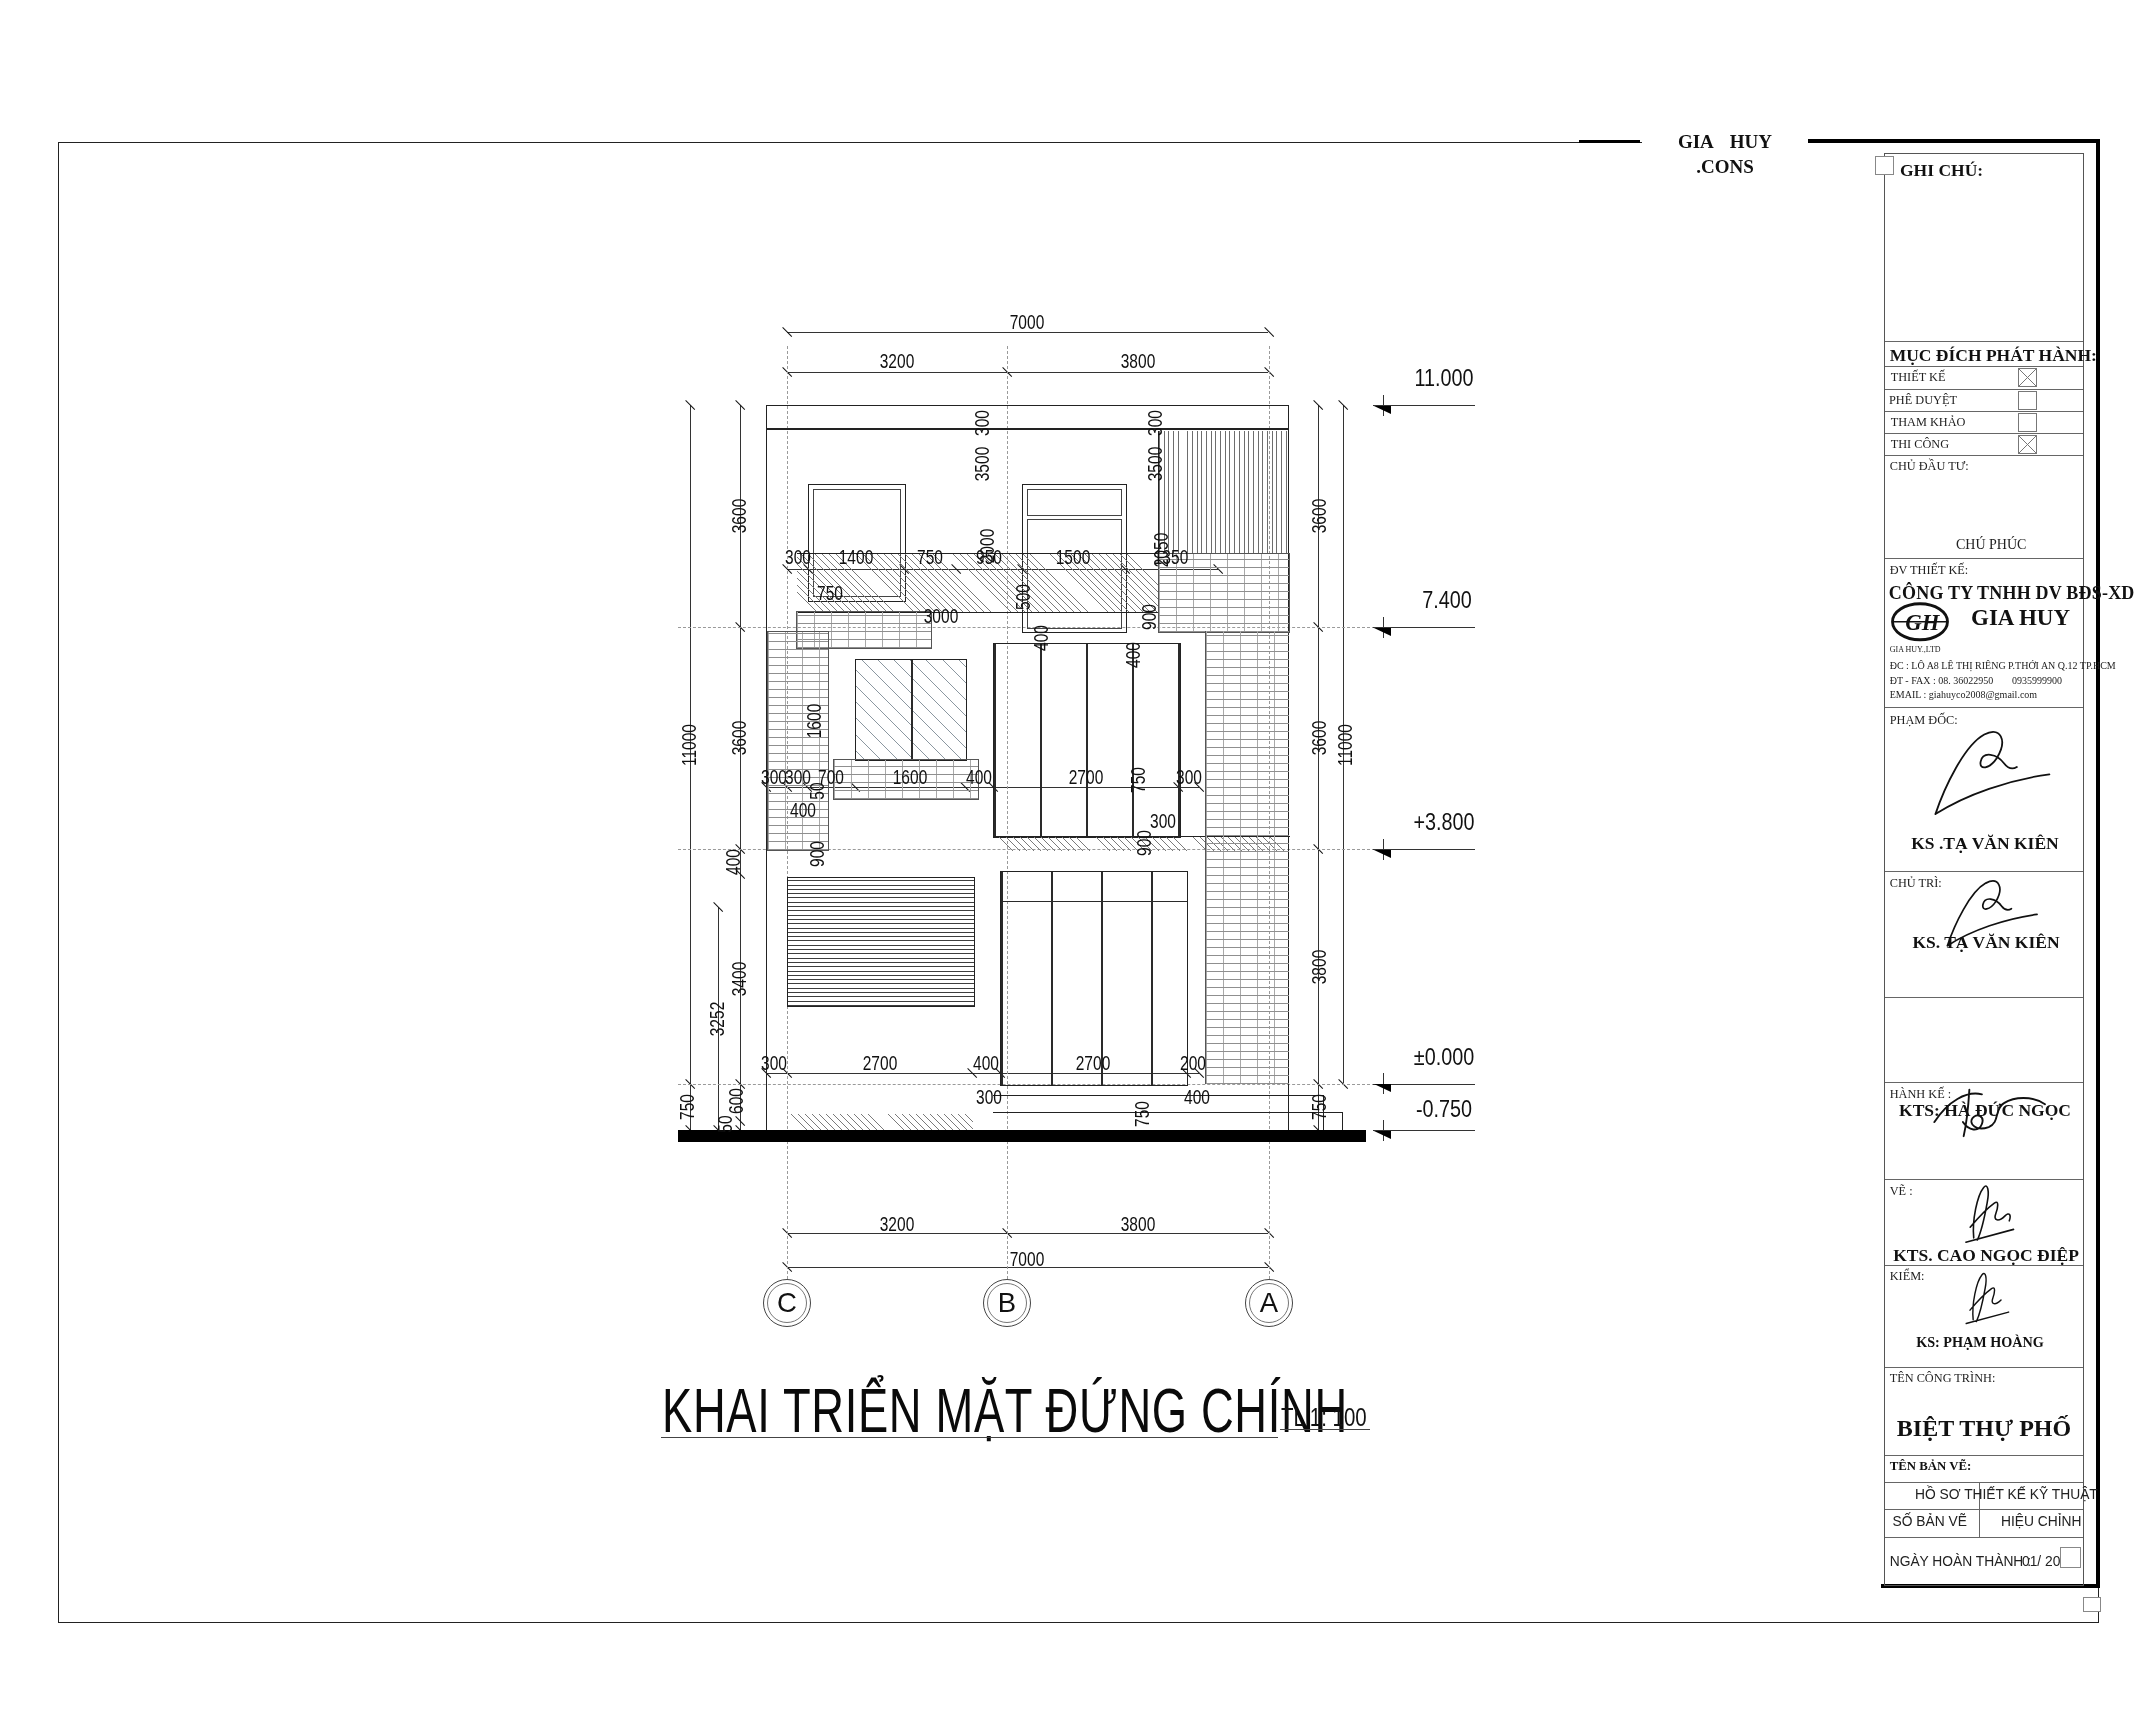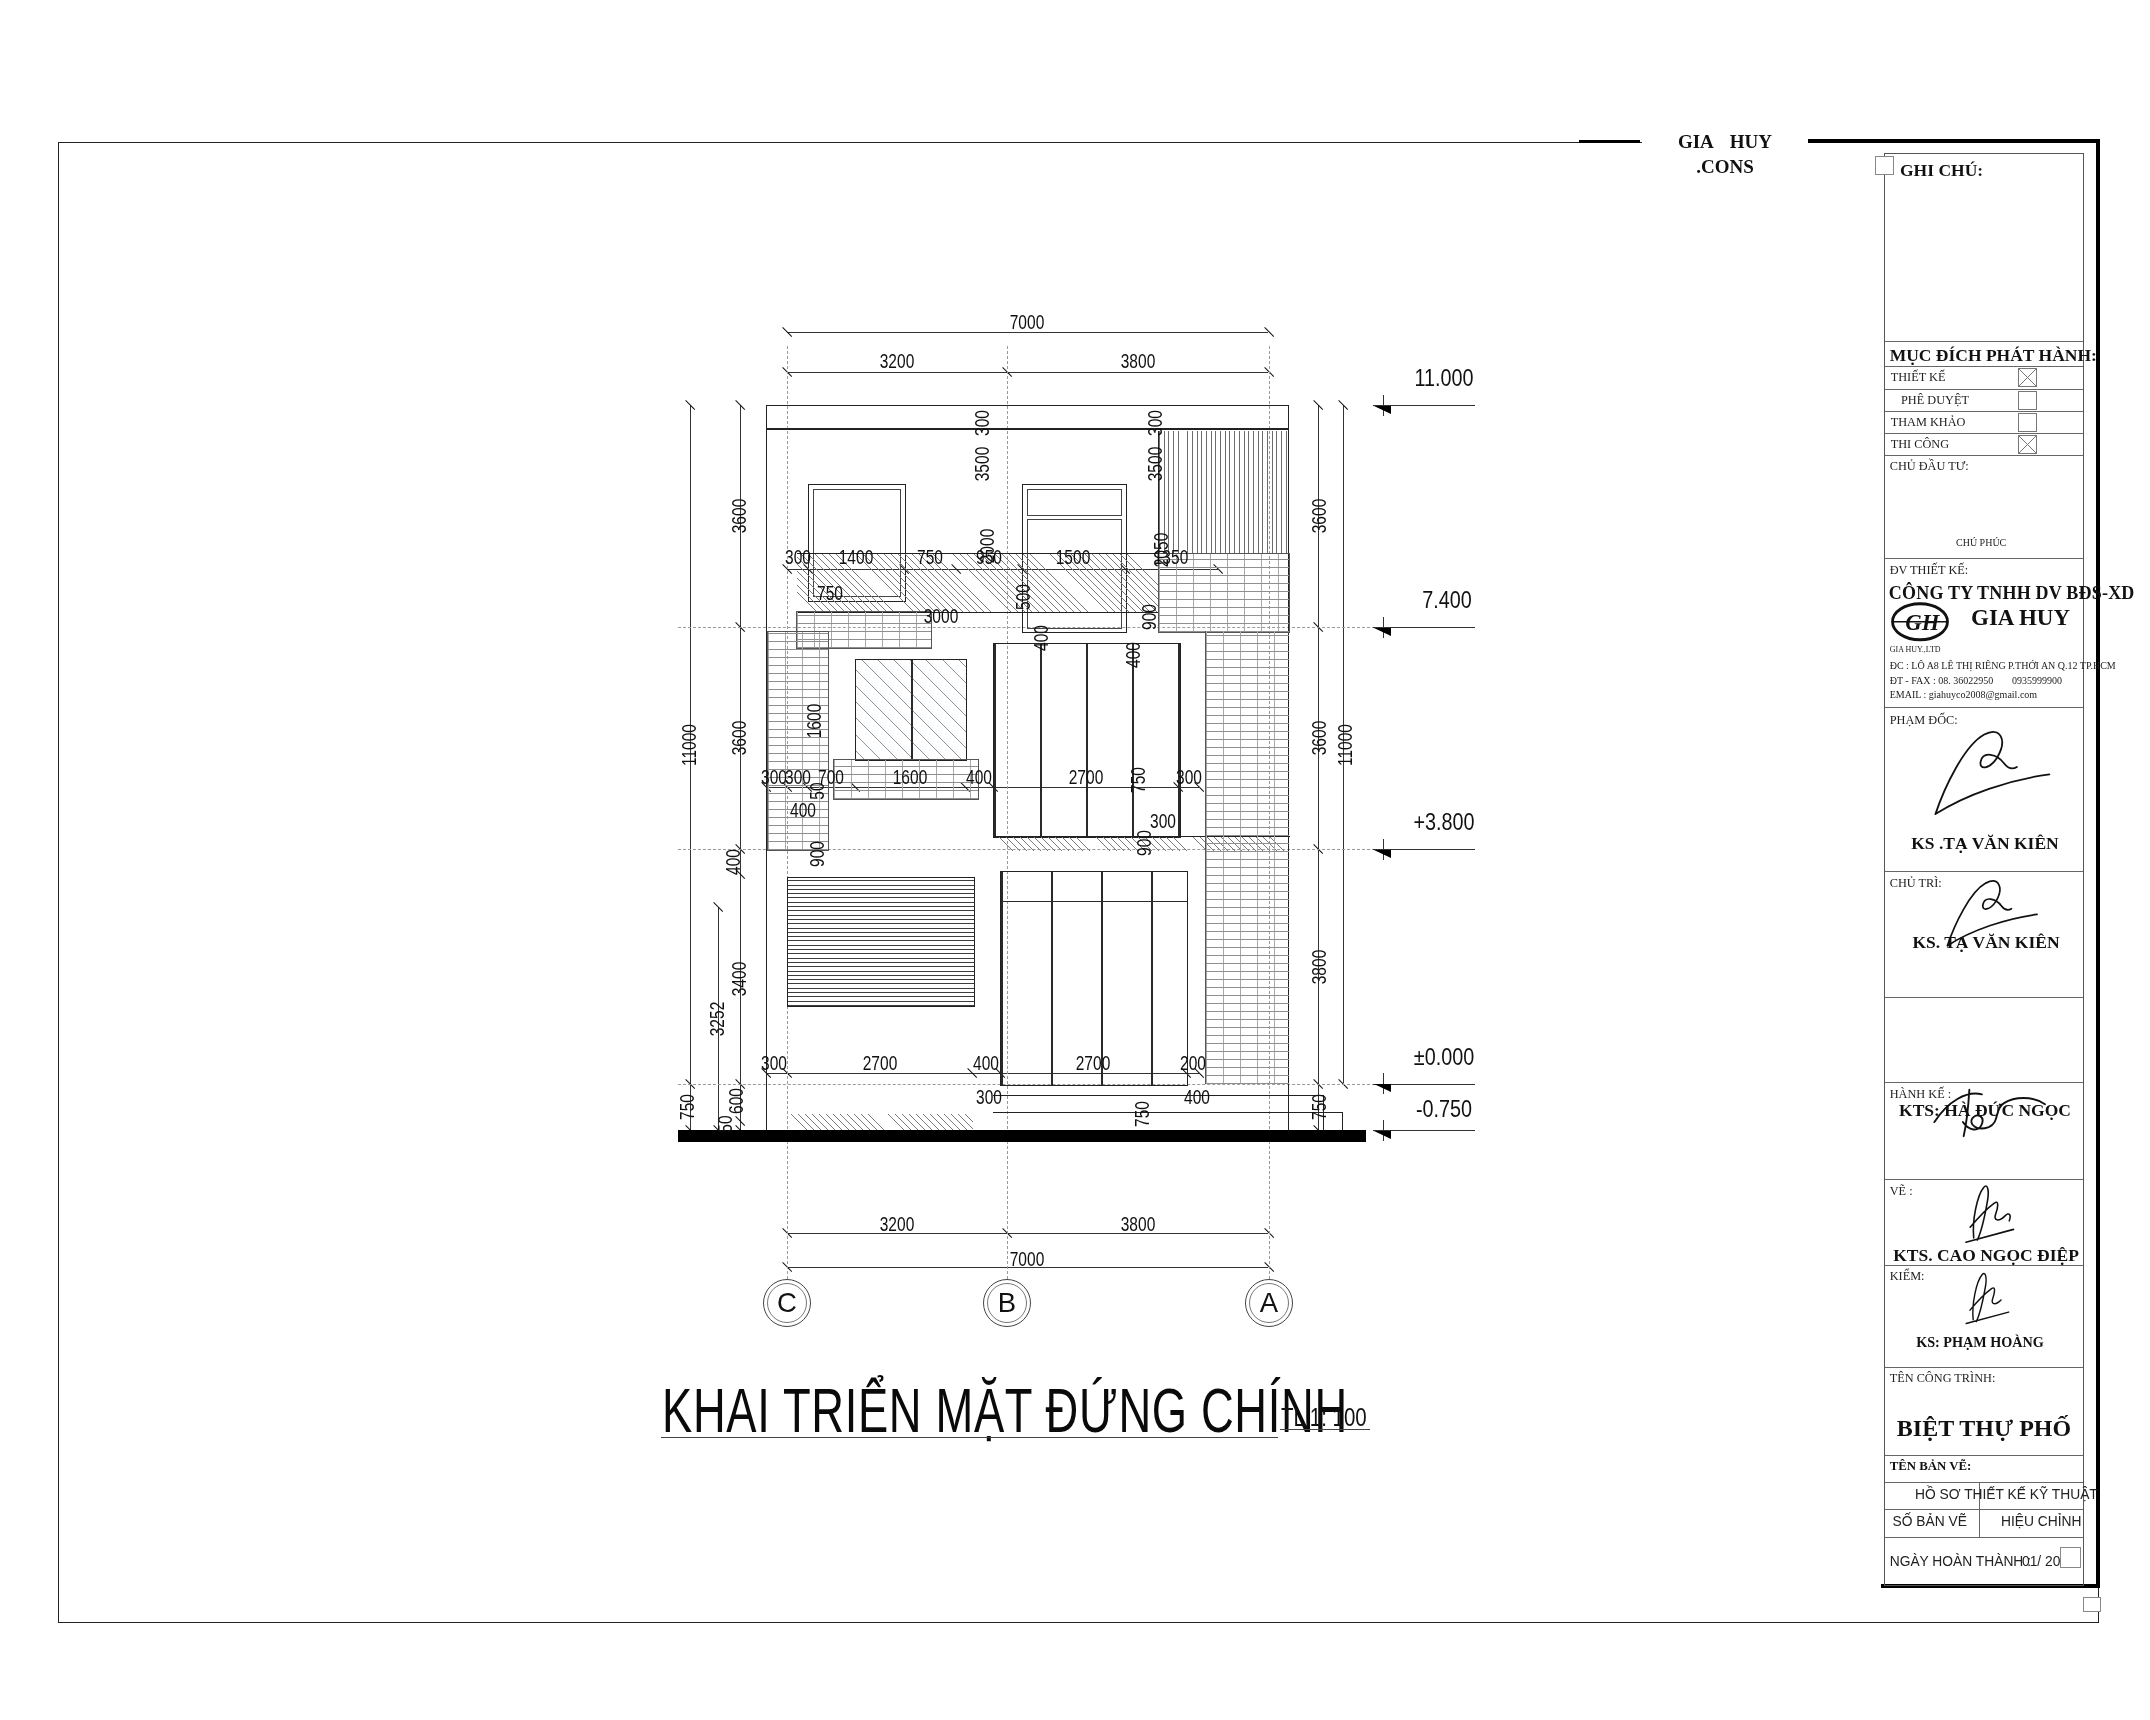--- a/index.html
+++ b/index.html
@@ -305,29 +305,29 @@
     <div class="trow" style="top:1355px;"></div>
     <div class="trow" style="top:1383px;"></div>
     <div class="abs" style="left:94px;top:1328px;width:0;height:55px;border-left:0.7px solid #666;"></div>
 
     <div class="smallsq" style="left:-10.4px;top:2.4px;width:17px;height:17px;"></div>
     <div class="theader" style="left:15px;top:5.7px;">GHI CHÚ:</div>
 
     <div class="theader" style="left:4.7px;top:191px;">MỤC ĐÍCH PHÁT HÀNH:</div>
     <div class="tlabel" style="left:5.7px;top:216px;">THIẾT KẾ</div>
     <div class="chk checked" id="chk0" style="left:133px;top:214px;"></div>
-    <div class="tlabel" style="left:16px;top:239px;">PHÊ DUYỆT</div>
+    <div class="tlabel" style="left:4px;top:239px;">PHÊ DUYỆT</div>
     <div class="chk" id="chk1" style="left:133px;top:237px;"></div>
     <div class="tlabel" style="left:5.7px;top:261px;">THAM KHẢO</div>
     <div class="chk" id="chk2" style="left:133px;top:259px;"></div>
     <div class="tlabel" style="left:5.7px;top:283px;">THI CÔNG</div>
     <div class="chk checked" id="chk3" style="left:133px;top:281px;"></div>
 
     <div class="tlabel" style="left:4.7px;top:305px;">CHỦ ĐẦU TƯ:</div>
-    <div class="tlabel" style="left:71px;top:383px;font-size:10px;">CHÚ PHÚC</div>
+    <div class="tlabel" style="left:71px;top:383px;font-size:14px;">CHÚ PHÚC</div>
 
     <div class="tlabel" style="left:4.7px;top:409px;">ĐV THIẾT KẾ:</div>
     <div class="theader" style="left:3.8px;top:429px;font-size:18px;letter-spacing:0.2px;">CÔNG TY TNHH DV BĐS-XD</div>
     <div class="theader" style="left:86px;top:451px;font-size:23px;">GIA HUY</div>
     <svg class="sig" style="left:3.8px;top:446px;" width="62" height="45" viewBox="0 0 130 95">
       <ellipse cx="65" cy="46" rx="58" ry="38" fill="none" stroke="#111" stroke-width="6"></ellipse>
       <line x1="8" y1="46" x2="122" y2="46" stroke="#111" stroke-width="3"></line>
       <text x="34" y="63" font-family="Liberation Serif,serif" font-style="italic" font-weight="bold" font-size="48" fill="#111">GH</text>
     </svg>
     <div class="tlabel" style="left:4.7px;top:491px;font-size:8px;">GIA HUY.,LTD</div>

